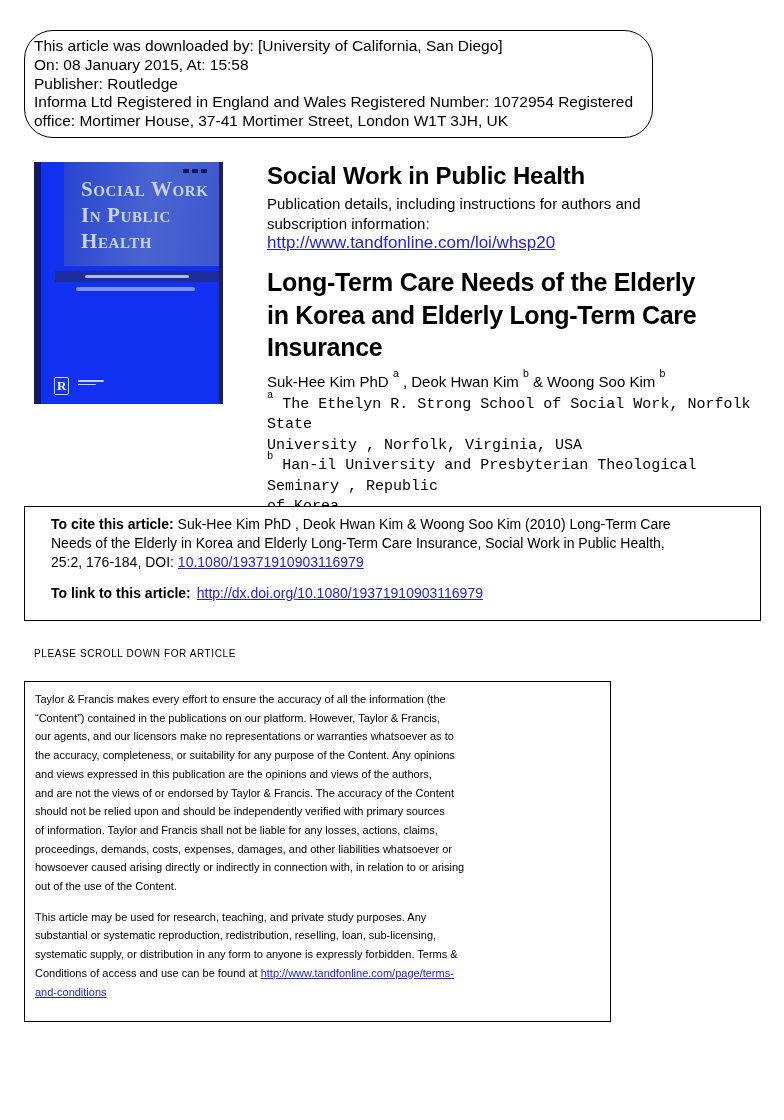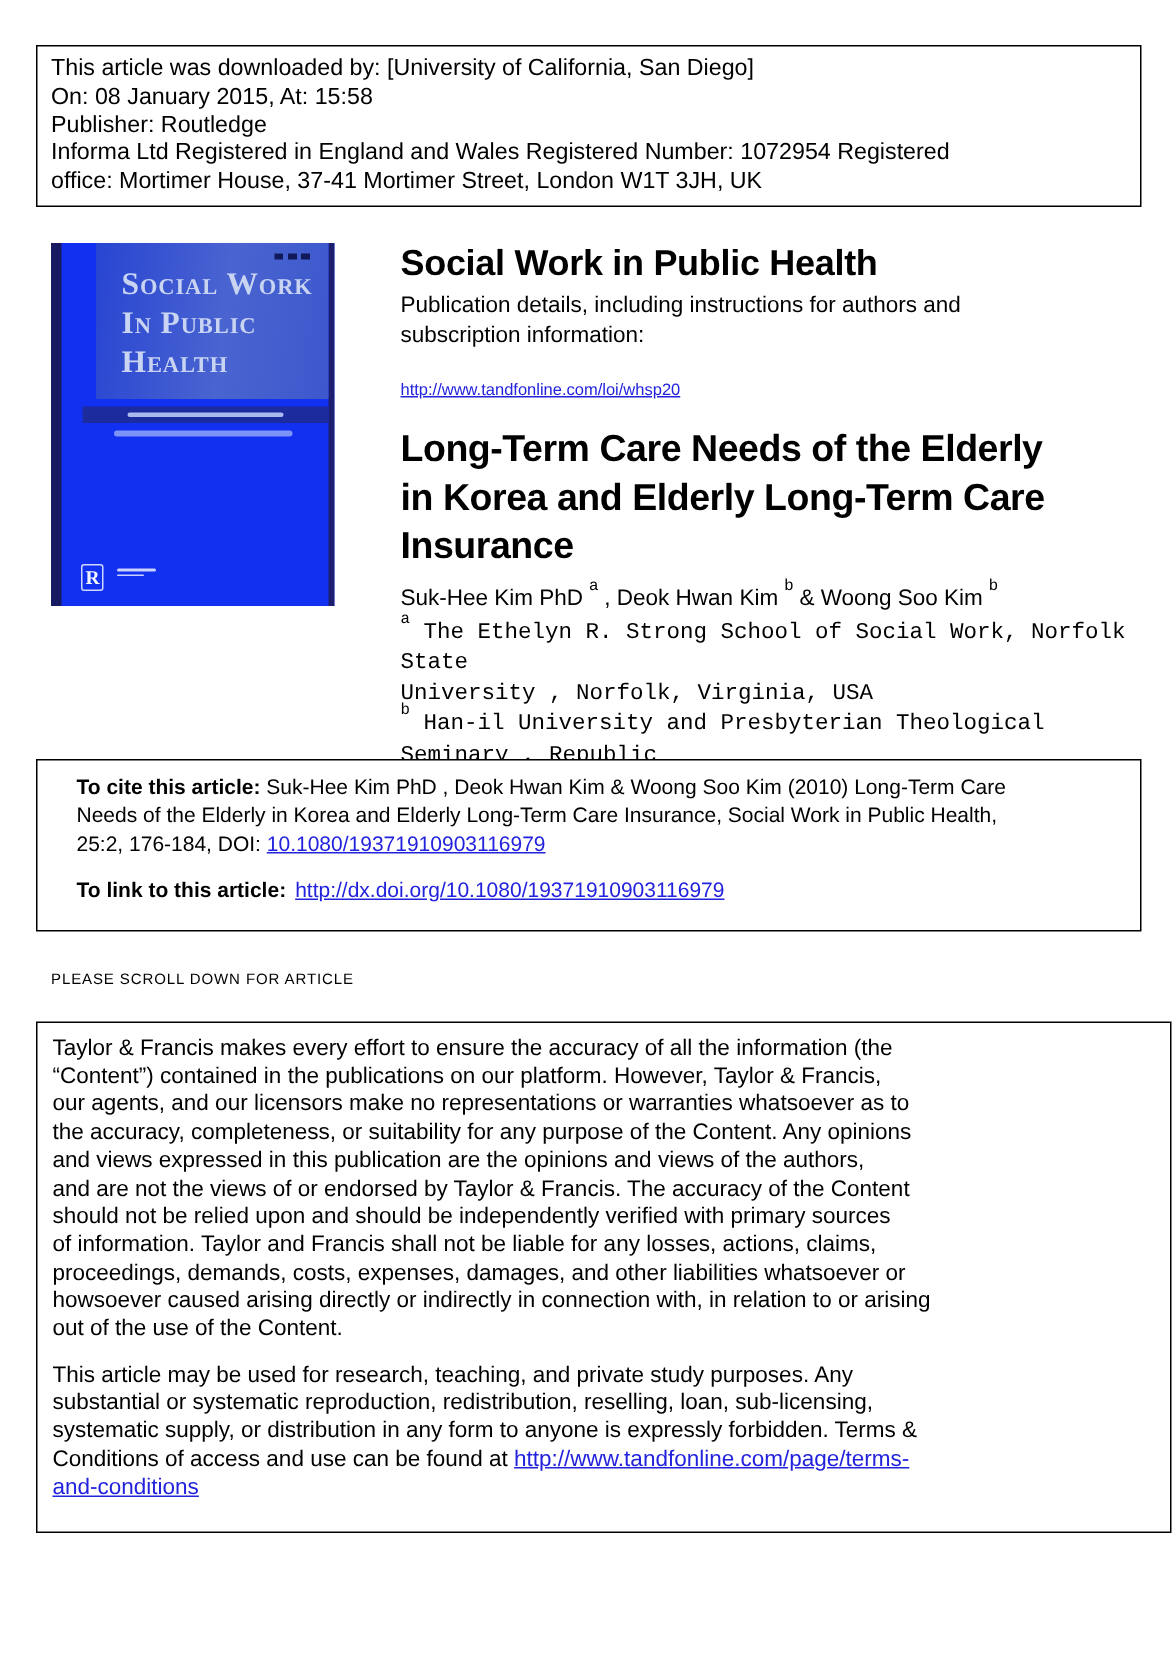--- a/index.html
+++ b/index.html
@@ -3,21 +3,21 @@
 <meta charset="utf-8">
 <style>
   html,body{margin:0;padding:0;background:#fff;}
   body{width:784px;height:1120px;position:relative;font-family:"Liberation Sans",sans-serif;color:#000;-webkit-font-smoothing:antialiased;}
   .page{position:absolute;inset:0;background:#fff;overflow:hidden;}
   .pre{white-space:pre-line;}
   .box{position:absolute;border:1.5px solid #000;box-sizing:border-box;background:#fff;}
   .link{color:#2222dd;text-decoration:underline;cursor:pointer;}
 
   
-  .download-box{left:24px;top:30px;width:737px;min-height:106px;padding:6px 9px;font-size:15.5px;line-height:18.8px;}
+  .download-box{left:24px;top:30px;width:629px;min-height:106px;padding:6px 9px;font-size:15.5px;line-height:18.8px;border-radius:29px;}
 
   
   .cover{position:absolute;left:34px;top:162px;width:189px;height:242px;background:#1230f0;overflow:hidden;}
   .cover-strip-l{position:absolute;left:0;top:0;width:7px;height:100%;background:#171a60;}
   .cover-strip-r{position:absolute;right:0;top:0;width:4px;height:100%;background:#1c1f6e;}
   .cover-panel{position:absolute;left:7px;right:4px;top:0;height:104px;background:linear-gradient(97deg,#2845d2 0%,#4a64d0 55%,#3c58cc 100%);margin-left:23px;}
   .cover-title{position:absolute;left:17px;top:14px;font-family:"Liberation Serif",serif;font-variant:small-caps;font-weight:600;font-size:21px;line-height:26px;letter-spacing:0.6px;color:#c8d4f2;filter:blur(0.4px);white-space:pre-line;}
   .cover-marks{position:absolute;right:9px;top:7px;width:27px;height:4px;background:repeating-linear-gradient(90deg,rgba(12,18,76,.9) 0 6px,transparent 6px 9px);filter:blur(0.4px);}
   .cover-bar{position:absolute;left:21px;right:4px;top:109px;height:11px;background:#1c2b9e;filter:blur(0.3px);}
   .cover-bar-text{position:absolute;left:18%;right:18%;top:4px;height:3px;background:rgba(195,210,252,0.85);border-radius:2px;}
@@ -25,38 +25,38 @@
   .cover-logo{position:absolute;left:20px;top:214px;filter:blur(0.4px);}
   .logo-r{font-family:"Liberation Serif",serif;font-weight:bold;font-size:13px;color:#f2f5ff;border:1px solid rgba(240,245,255,.85);padding:0 2px 1px 2px;border-radius:2px;}
   .logo-lines{display:inline-block;vertical-align:3px;margin-left:4px;}
   .logo-lines i{display:block;height:2px;width:26px;background:rgba(235,240,255,.85);margin-bottom:2px;border-radius:1px;}
   .logo-lines i:last-child{width:18px;height:1.5px;}
 
   
   .right-col{position:absolute;left:267px;top:163px;width:500px;}
   .journal-title{font-size:24px;font-weight:bold;line-height:26px;letter-spacing:-0.2px;margin:0 0 5px 0;}
   .journal-details{font-size:15px;line-height:19.5px;margin:0;}
-  .journal-url{display:inline-block;font-size:11px;line-height:20px;margin-top:17px;}
+  .journal-url{display:inline-block;font-size:17px;line-height:20px;margin-top:0;}
   .article-title{font-size:25px;font-weight:bold;line-height:32.5px;letter-spacing:-0.3px;margin:13px 0 7px 0;}
   .authors{font-size:15px;line-height:21px;margin:0 0 3px 0;}
   sup{font-size:10.5px;position:relative;top:-4px;line-height:0;}
   .affil{font-size:15px;line-height:20.5px;margin:0;font-family:Liberation Mono, monospace;}
   .published{font-size:12px;line-height:20.5px;margin:0;}
 
   
   .cite-box{left:24px;top:506px;width:737px;height:115px;padding:8px 26px;font-size:14px;line-height:19.2px;}
   .cite-p{margin:0;}
   .link-p{margin:11px 0 0 0;}
   .link-p .link{margin-left:6px;}
 
   
   .scroll-note{position:absolute;left:34px;top:648px;font-size:10px;letter-spacing:0.6px;}
 
   
-  .disclaimer-box{left:24px;top:681px;width:757px;height:341px;padding:8px 10px;font-size:15px;line-height:18.7px;}
+  .disclaimer-box{left:24px;top:681px;width:587px;height:341px;padding:8px 10px;font-size:11px;line-height:18.7px;}
   .disc-p1{margin:0;}
   .disc-p2{margin:12px 0 0 0;}
 </style>
 </head>
 <body>
 
 <div class="page">
 
   <section class="box download-box">
     <div class="pre">This article was downloaded by: [University of California, San Diego]

